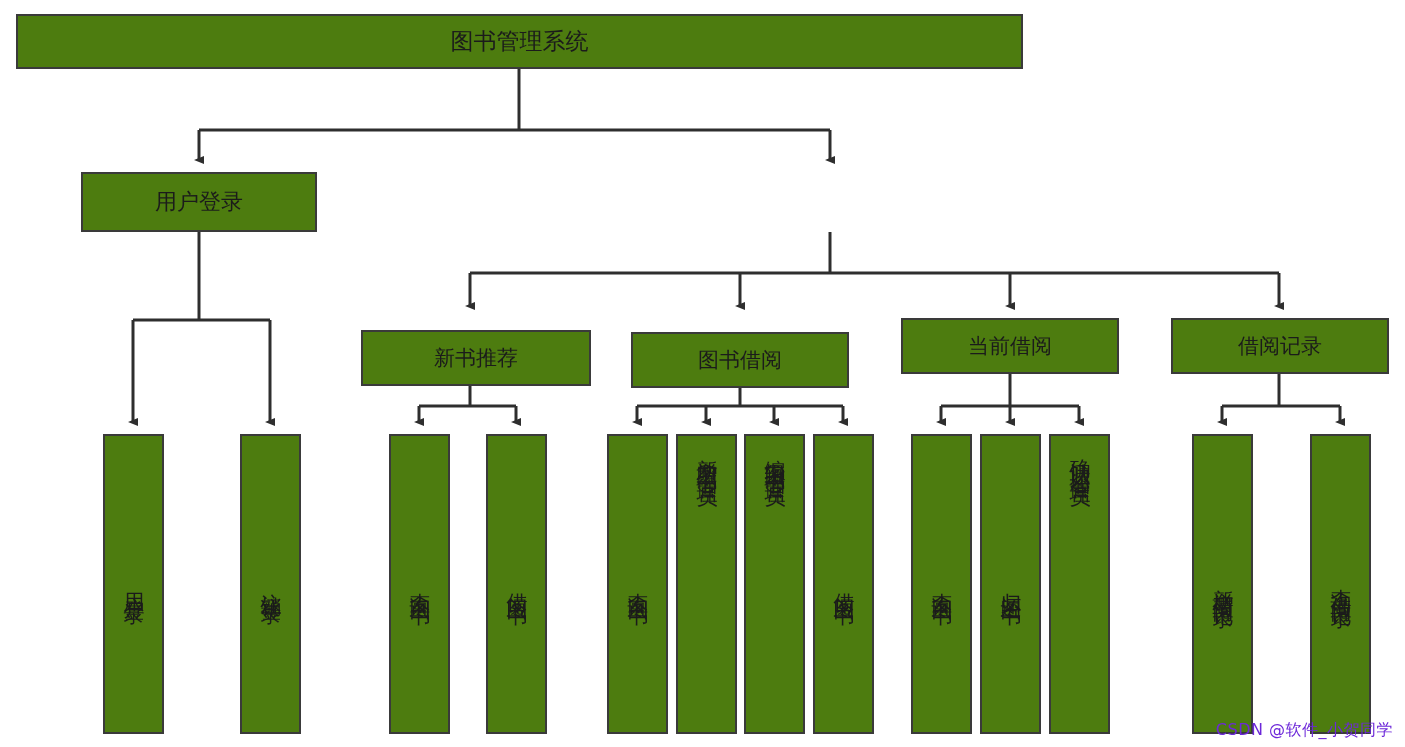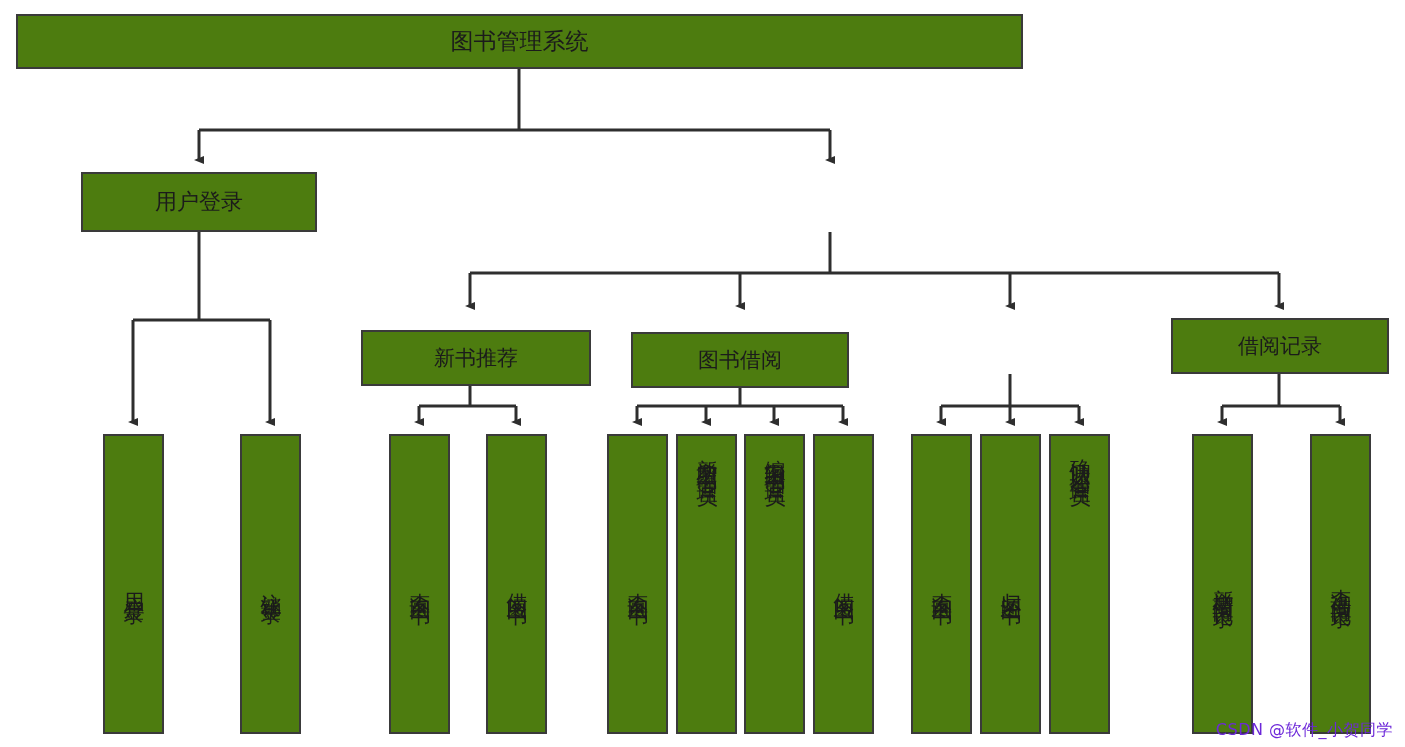--- a/index.html
+++ b/index.html
@@ -138,20 +138,23 @@
   <div class="node level-2" style="left:81px; top:172px; width:236px; height:60px;">
     <span class="node-label">用户登录</span>
   </div>
 
   <div class="node level-3" style="left:361px; top:318px; width:230px; height:56px;margin-top:12px;">
     <span class="node-label">新书推荐</span>
   </div>
   <div class="node level-3" style="left:631px; top:332px; width:218px; height:56px;">
     <span class="node-label">图书借阅</span>
   </div>
+  <div class="node level-3" style="left:901px; top:318px; width:218px; height:56px;">
+    <span class="node-label">当前借阅</span>
+  </div>
   <div class="node level-3" style="left:1171px; top:318px; width:218px; height:56px;">
     <span class="node-label">借阅记录</span>
   </div>
 
   <div class="node leaf center-v" style="left:103px; top:434px; width:61px; height:300px;">
     <span class="node-label">用户登录</span>
   </div>
   <div class="node leaf center-v" style="left:240px; top:434px; width:61px; height:300px;">
     <span class="node-label">注销登录</span>
   </div>

